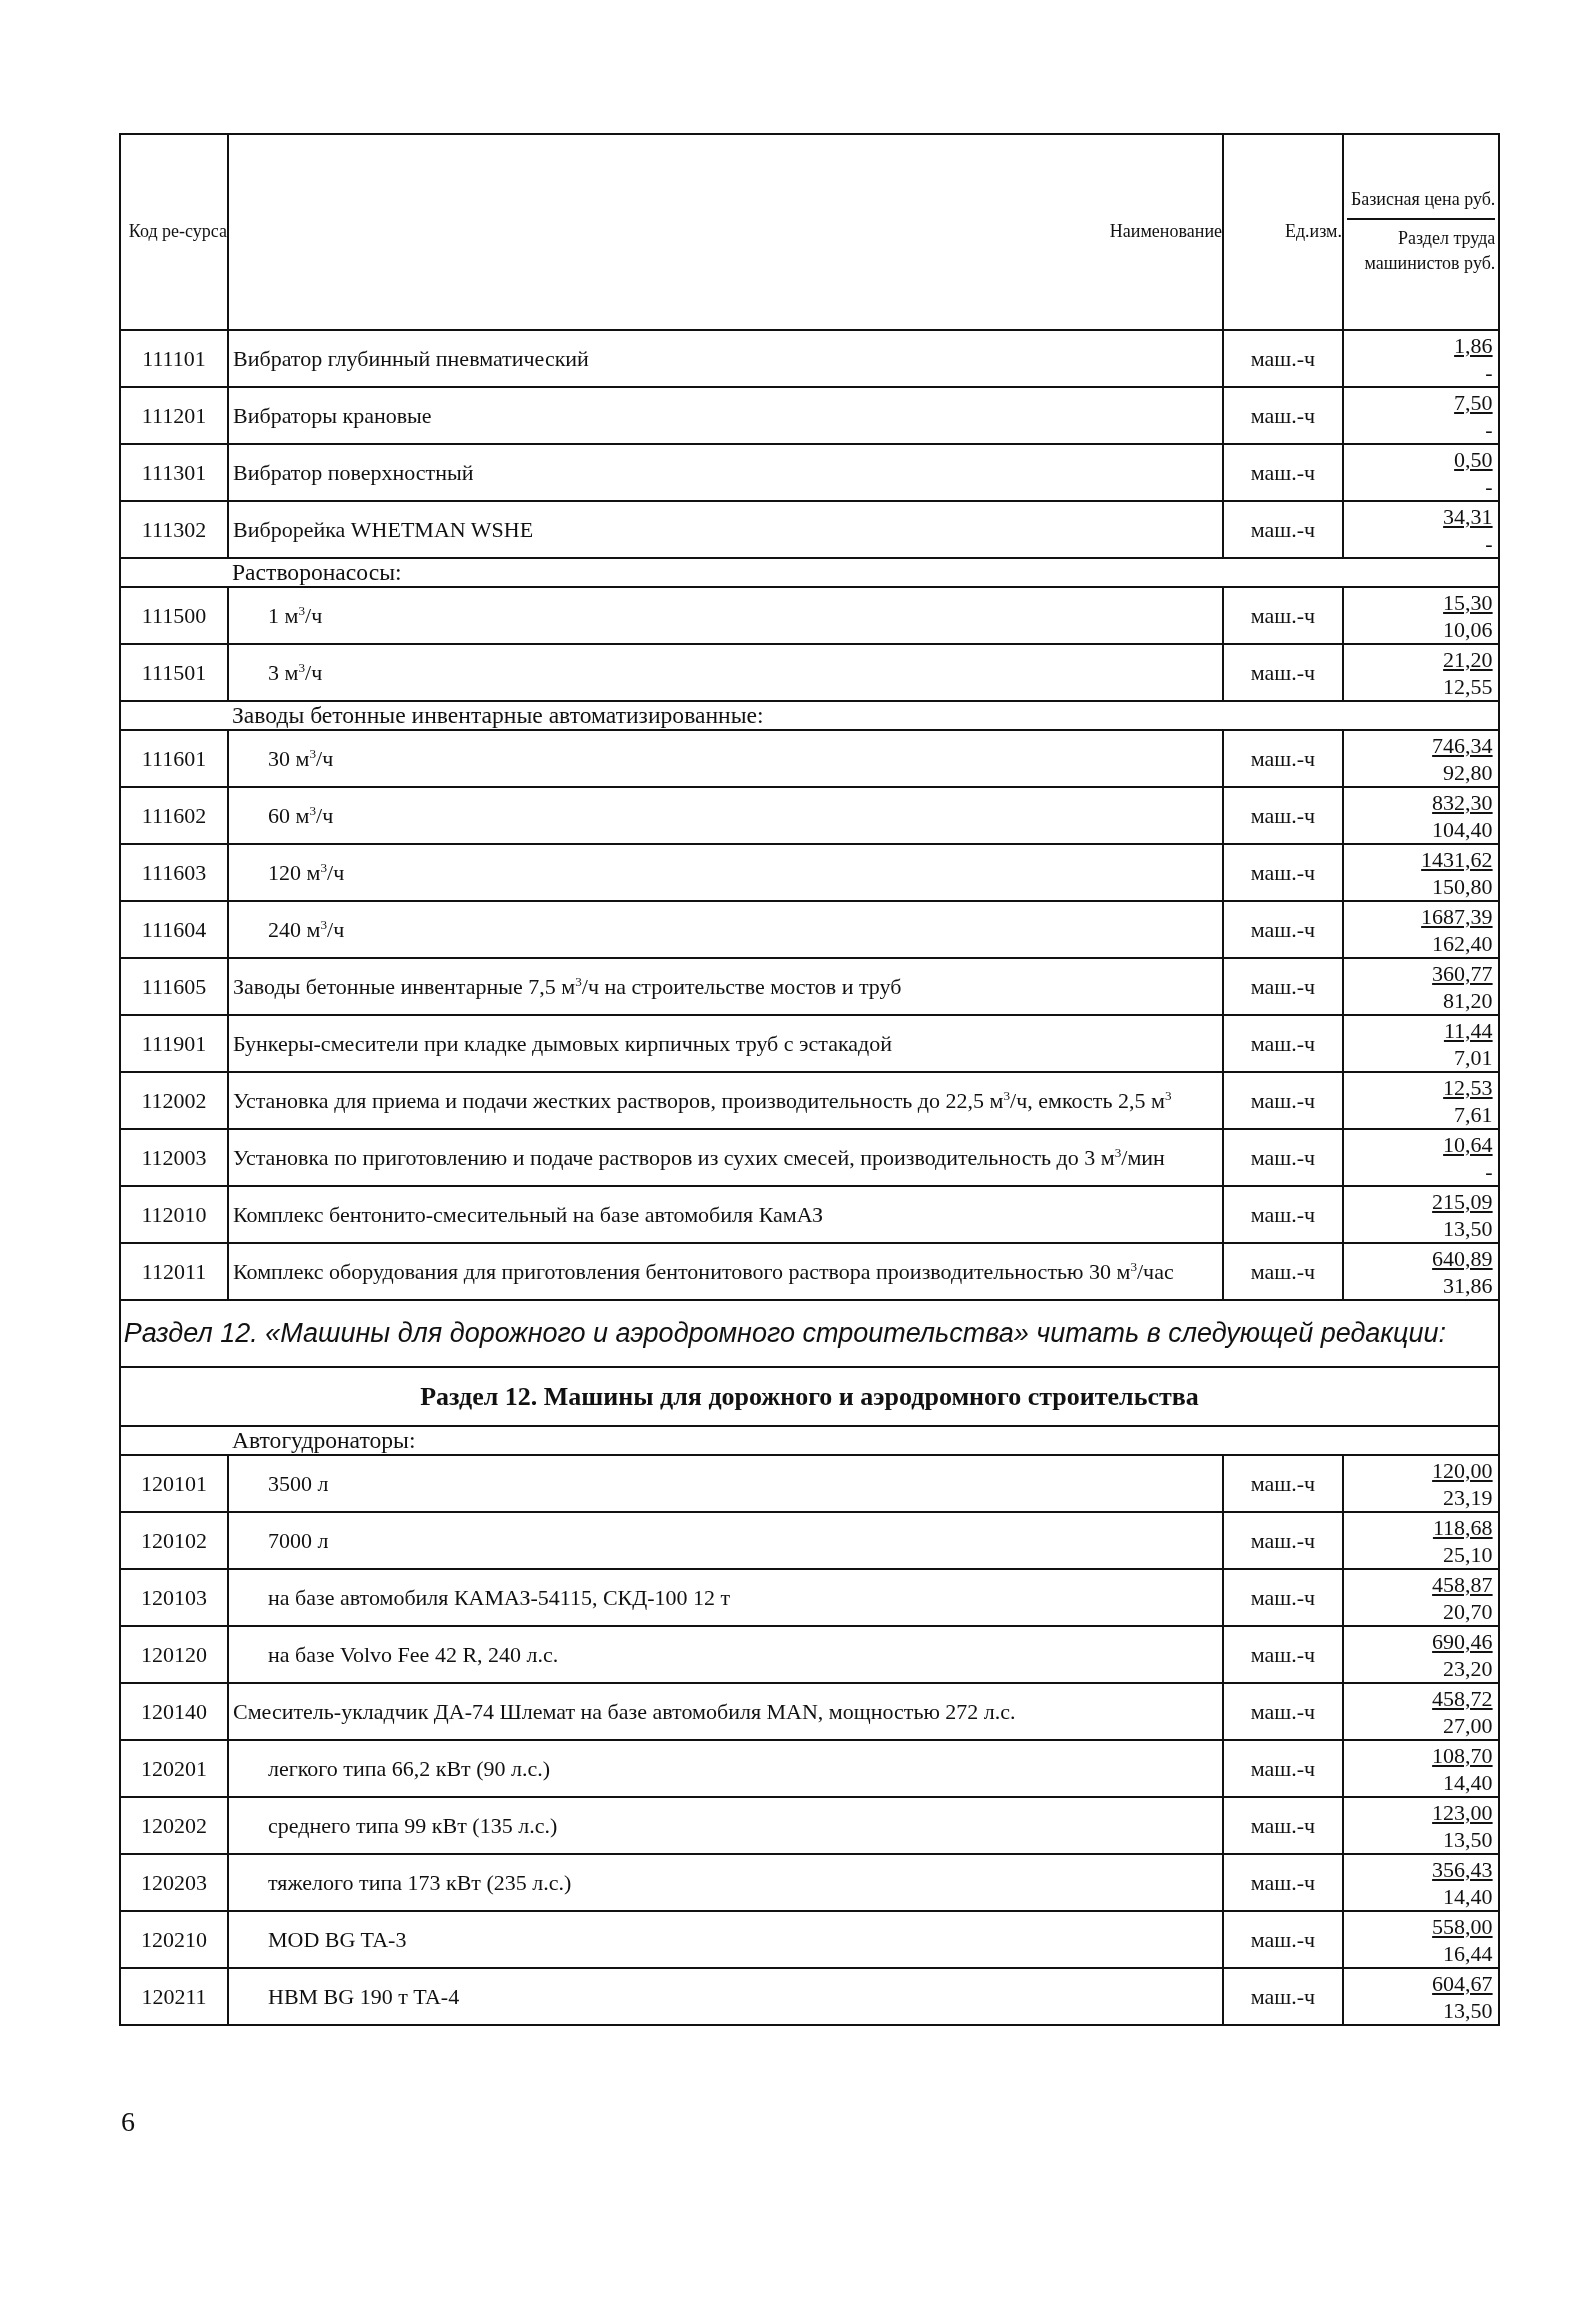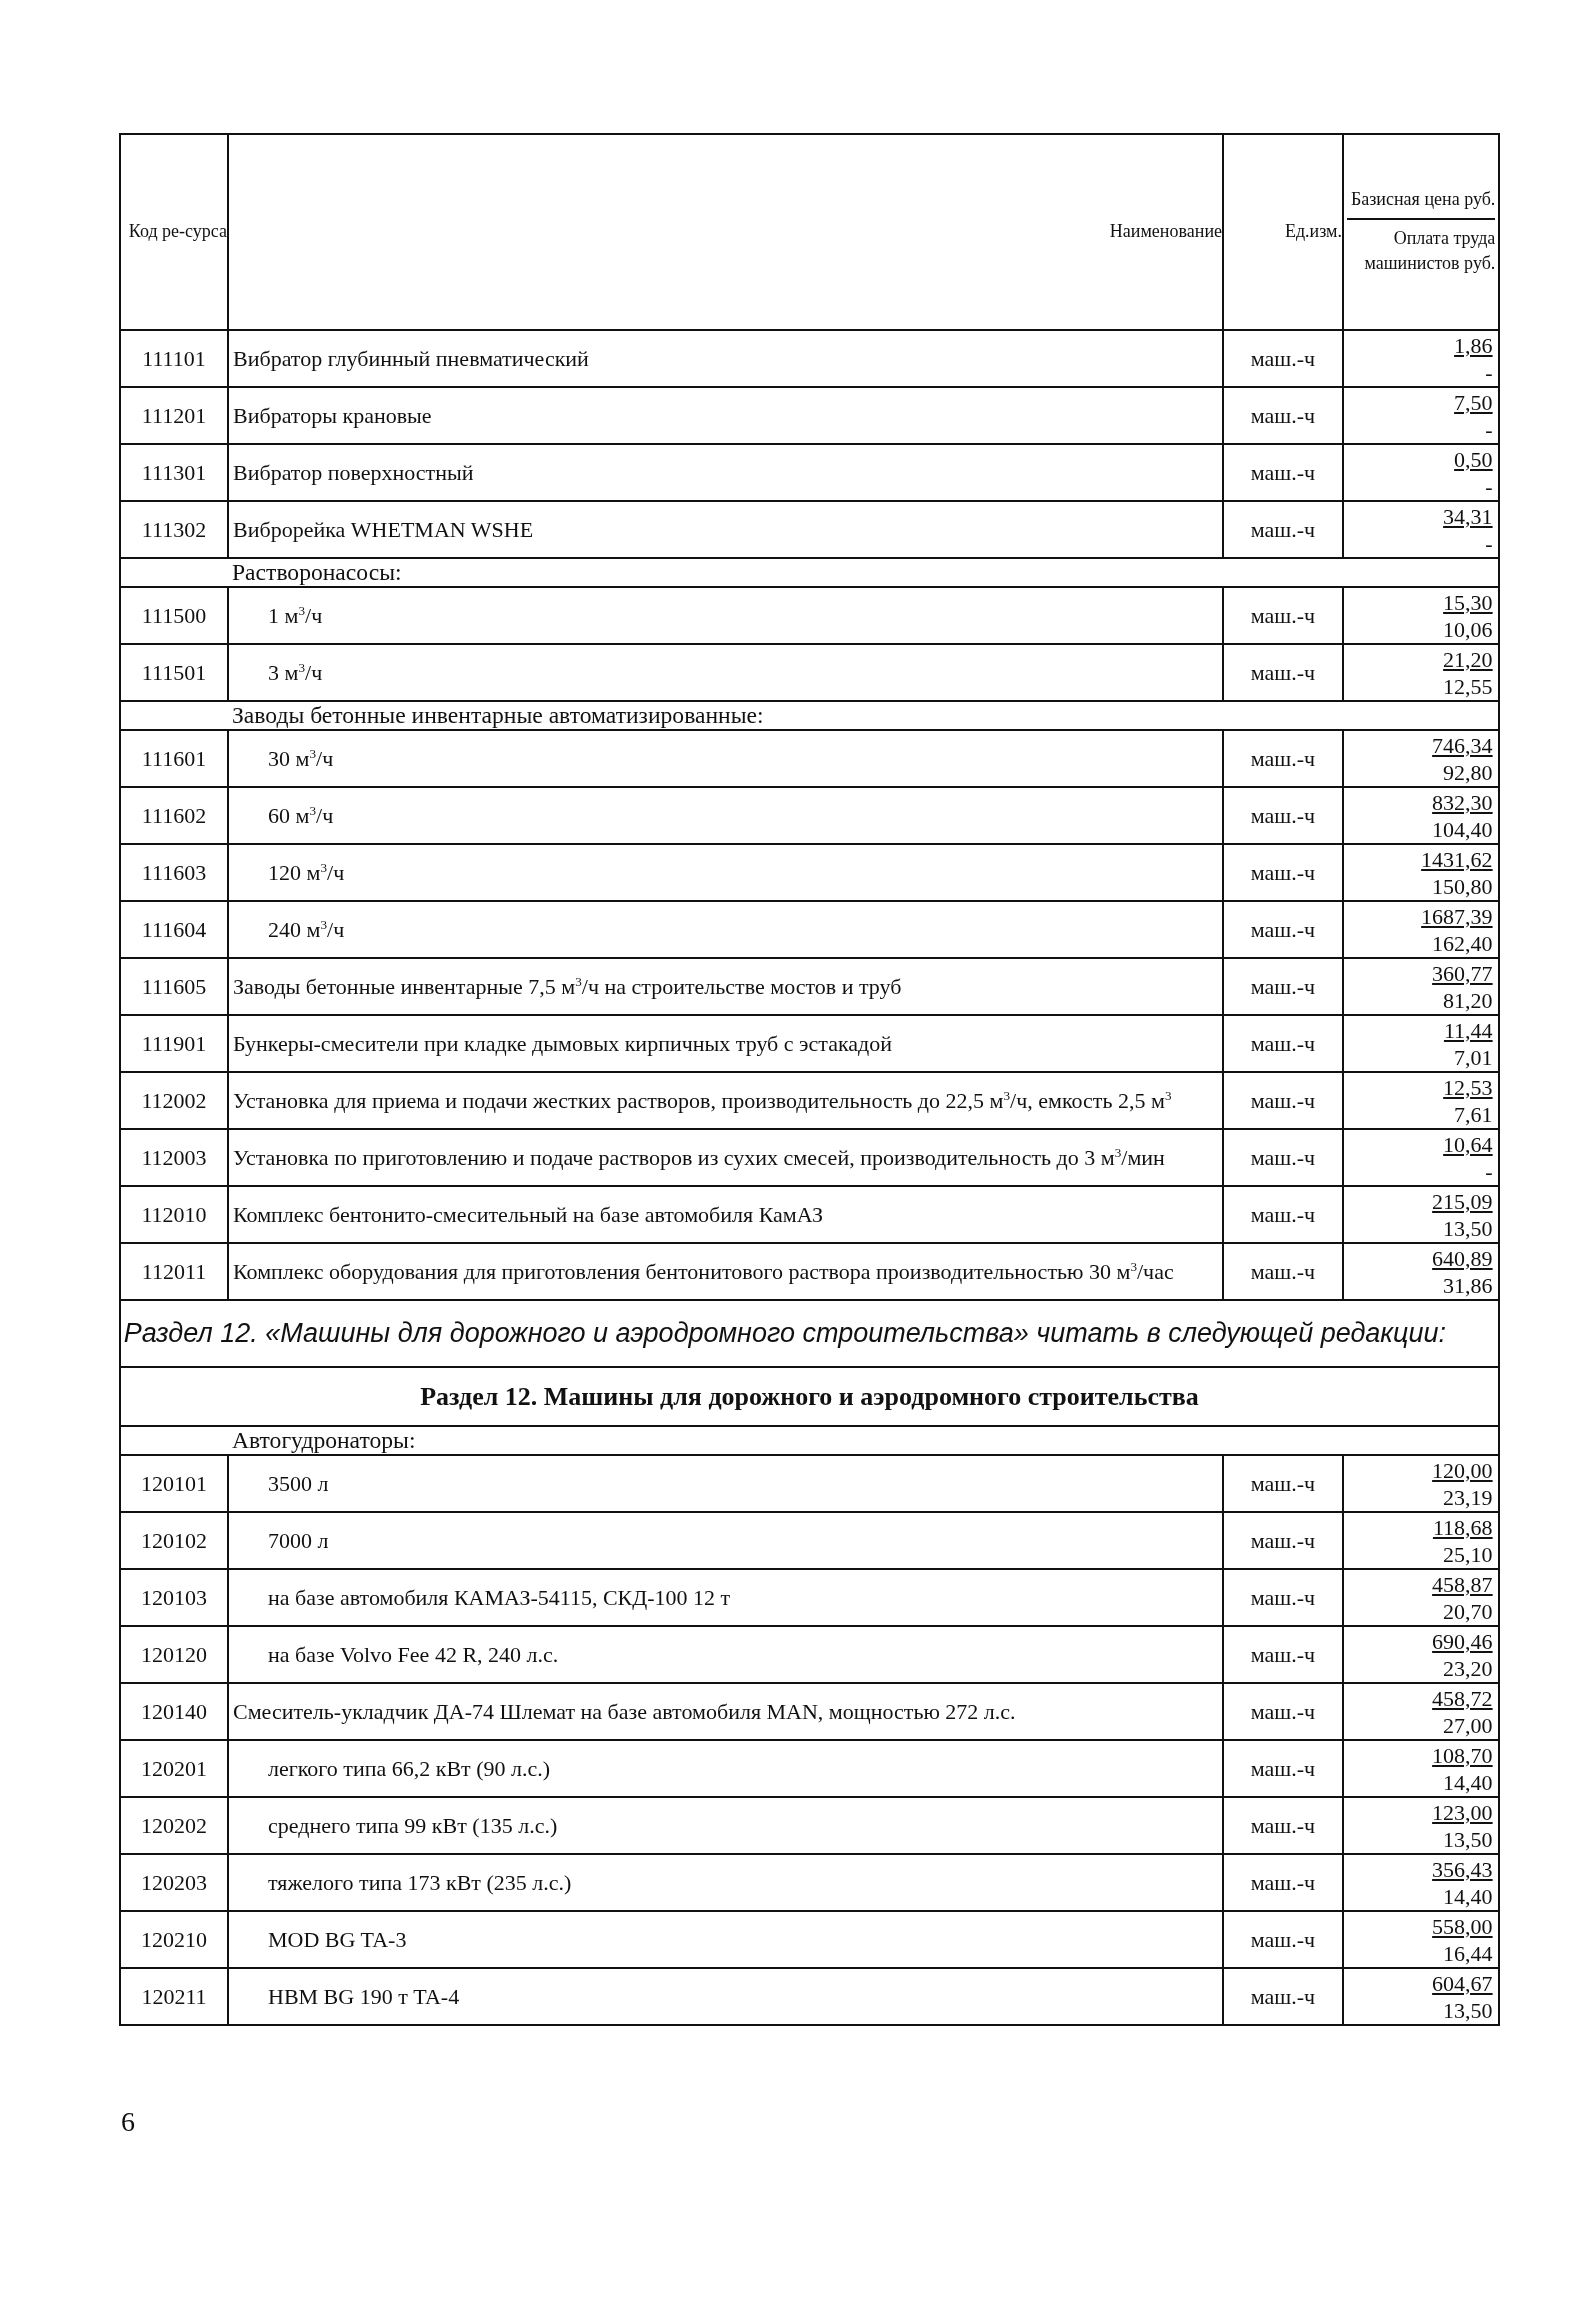--- a/index.html
+++ b/index.html
@@ -41,21 +41,21 @@
         <col class="c-unit">
         <col class="c-price">
     </colgroup>
     <tbody id="tbody">
       <tr class="hdr">
         <td>Код ре-сурса</td>
         <td>Наименование</td>
         <td>Ед.изм.</td>
         <td class="price-hdr">
           <div class="top">Базисная цена руб.</div>
-          <div>Оплата труда машинистов руб.</div>
+          <div>Раздел труда машинистов руб.</div>
         </td>
       </tr>
     <tr class="item">
           <td class="code">111101</td>
           <td class="name">Вибратор глубинный пневматический</td>
           <td class="unit">маш.-ч</td>
           <td class="price">
             <span class="base">1,86</span>
             <span class="labor">-</span>
           </td>

